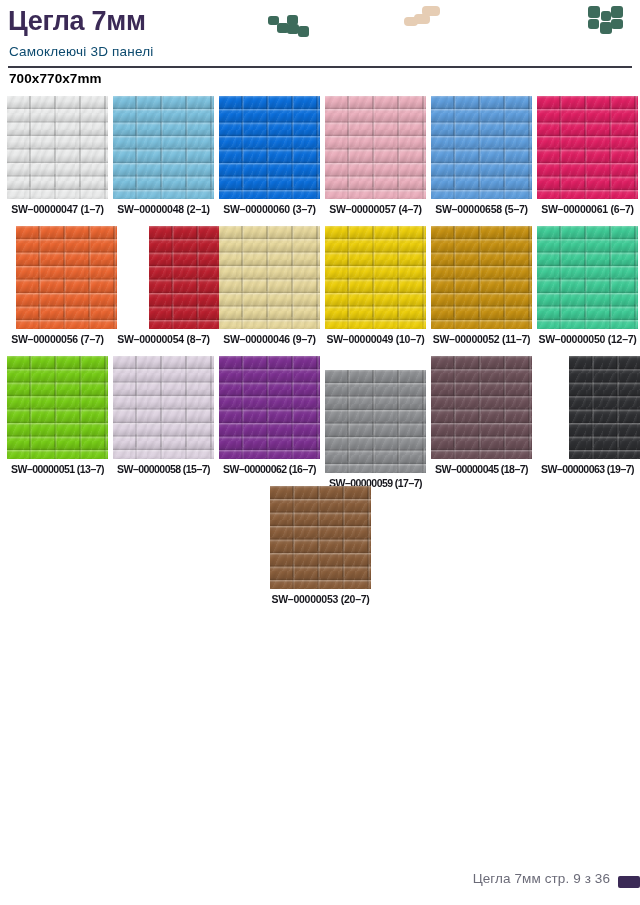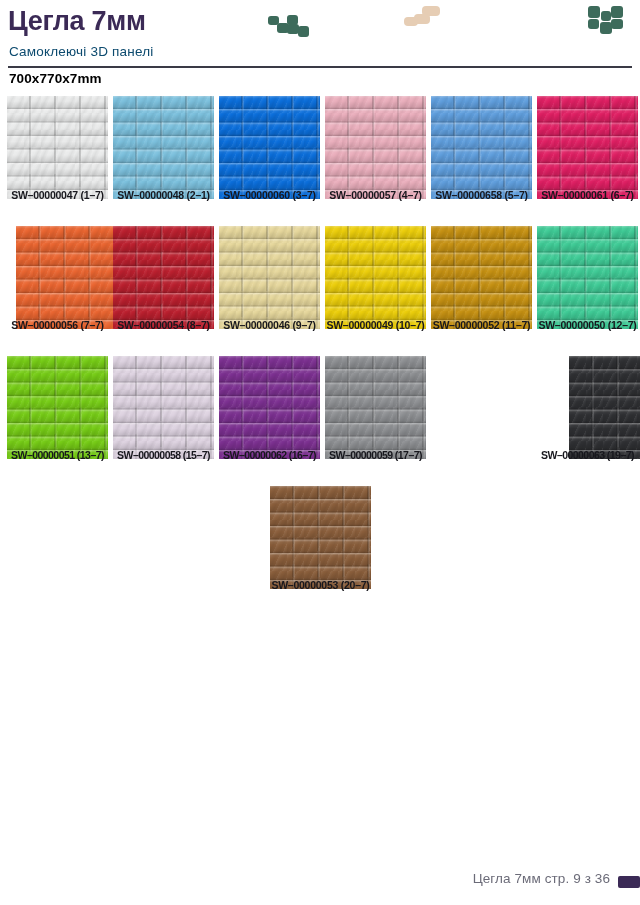--- a/index.html
+++ b/index.html
@@ -100,21 +100,21 @@
       );
     background-size: 50px 26px;
     background-position: 25px 13px;
     -webkit-mask-image: repeating-linear-gradient(to bottom,
       #000 0px, #000 13px, transparent 13px, transparent 26px);
     mask-image: repeating-linear-gradient(to bottom,
       #000 0px, #000 13px, transparent 13px, transparent 26px);
   }
 
   .swatch-label {
-    position: absolute; top: 93px; left: 0; width: 101px;
+    position: absolute; top: 107px; left: 0; width: 101px;
     text-align: center;
     font-size: 10.5px; font-weight: bold; letter-spacing: -0.25px;
     color: #17171d; white-space: nowrap;
   }
   
   .row-tight .swatch-label { letter-spacing: -0.55px; font-size: 10.5px; }
 
   
   #row-last { position: relative; width: 640px; height: 130px; }
   #row-last .swatch-cell { left: 270px; }
@@ -210,21 +210,21 @@
         <div class="swatch-label">SW–00000061 (6–7)</div>
       </div>
     </div>
     <div class="swatch-row">
       <div class="swatch-cell" style="left: 7px; padding-left: 9px;">
         <div class="swatch-img" style="background: rgb(234, 101, 48);">
           <div class="course-shift"></div>
         </div>
         <div class="swatch-label">SW–00000056 (7–7)</div>
       </div>
-      <div class="swatch-cell" style="left: 113px;">
+      <div class="swatch-cell" style="left: 113px; padding-left: 36px;">
         <div class="swatch-img" style="background: rgb(187, 31, 46);">
           <div class="course-shift"></div>
         </div>
         <div class="swatch-label">SW–00000054 (8–7)</div>
       </div>
       <div class="swatch-cell" style="left: 219px;">
         <div class="swatch-img" style="background: rgb(230, 215, 156);">
           <div class="course-shift"></div>
         </div>
         <div class="swatch-label">SW–00000046 (9–7)</div>
@@ -260,25 +260,31 @@
           <div class="course-shift"></div>
         </div>
         <div class="swatch-label">SW–00000058 (15–7)</div>
       </div>
       <div class="swatch-cell" style="left: 219px;">
         <div class="swatch-img" style="background: rgb(124, 48, 145);">
           <div class="course-shift"></div>
         </div>
         <div class="swatch-label">SW–00000062 (16–7)</div>
       </div>
-      <div class="swatch-cell" style="left: 325px;">
+      <div class="swatch-cell" style="left: 325px; margin-top: 14px;">
         <div class="swatch-img" style="background: rgb(141, 143, 146);">
           <div class="course-shift"></div>
         </div>
         <div class="swatch-label">SW–00000059 (17–7)</div>
+      </div>
+      <div class="swatch-cell" style="left: 431px;">
+        <div class="swatch-img" style="background: rgb(109, 81, 89);">
+          <div class="course-shift"></div>
+        </div>
+        <div class="swatch-label">SW–00000045 (18–7)</div>
       </div>
       <div class="swatch-cell" style="left: 537px; padding-left: 32px;">
         <div class="swatch-img" style="background: rgb(47, 48, 51);">
           <div class="course-shift"></div>
         </div>
         <div class="swatch-label">SW–00000063 (19–7)</div>
       </div>
     </div>
     <div id="row-last" class="swatch-row">
       <div class="swatch-cell" style="left: 270px;">

